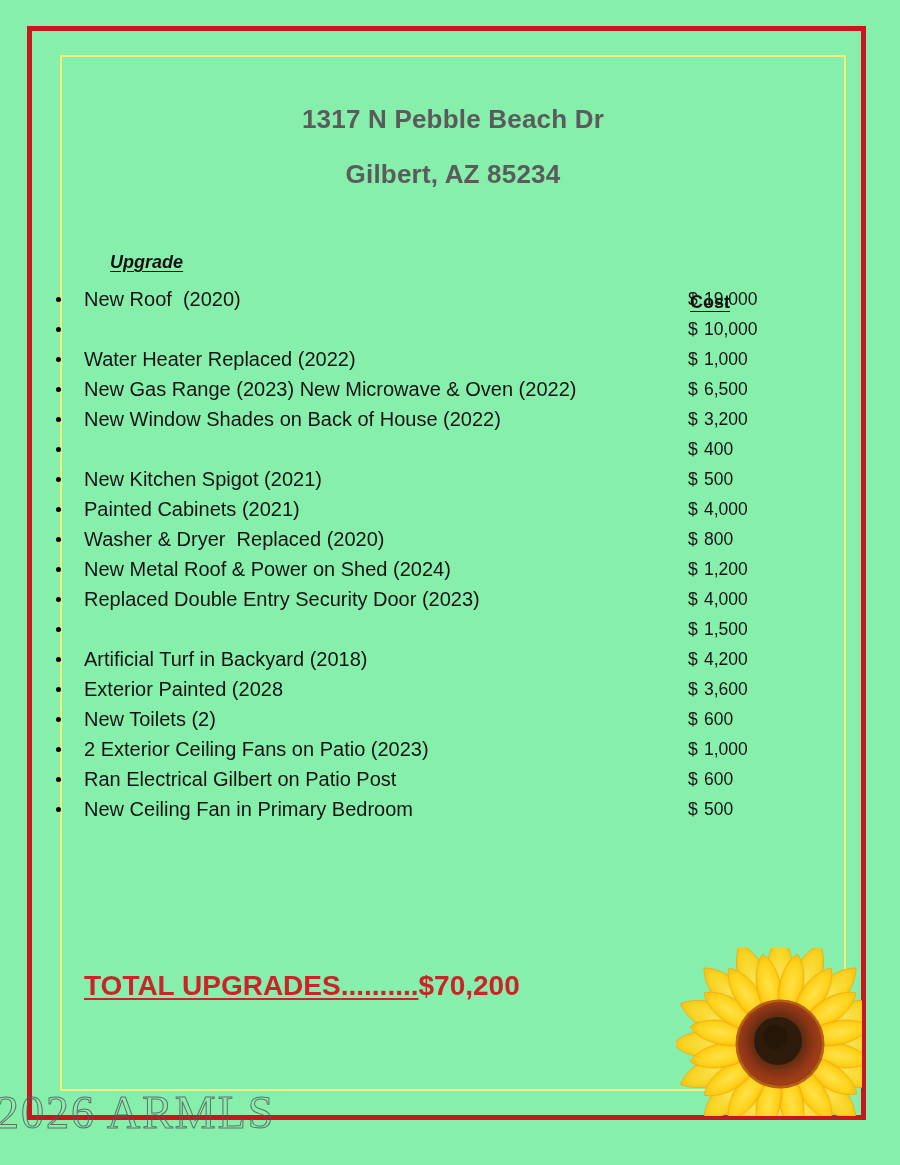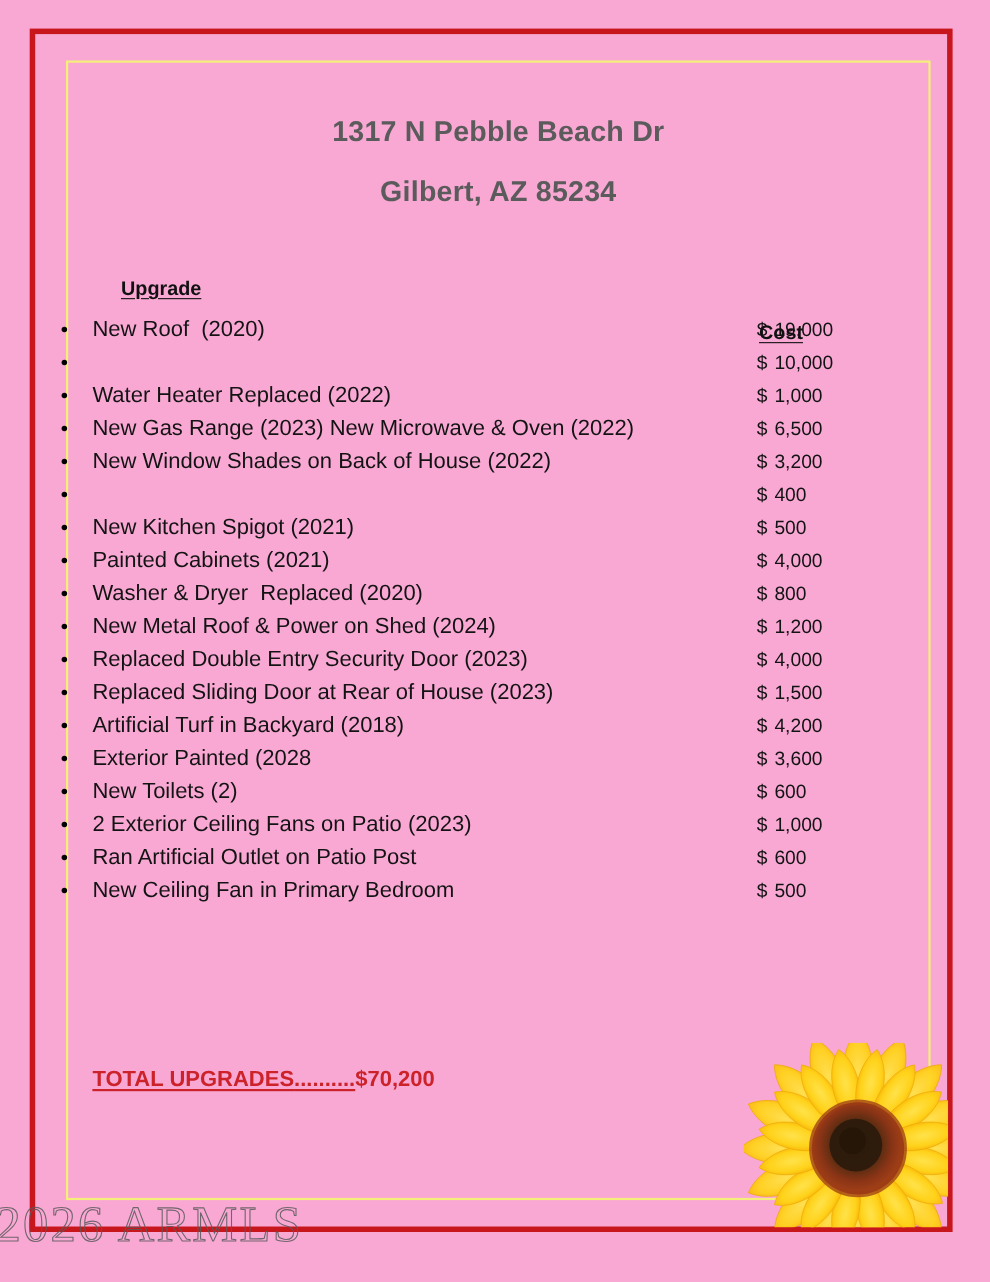--- a/index.html
+++ b/index.html
@@ -4,21 +4,21 @@
 <style>
   html, body {
     margin: 0;
     padding: 0;
     background: #ffffff;
   }
   #page {
     position: relative;
     width: 900px;
     height: 1165px;
-    background: #f9a8d4;
+    background: #86efac;
     overflow: hidden;
     font-family: "Liberation Sans", sans-serif;
   }
 
   
   #red-frame {
     position: absolute;
     left: 27px;
     top: 26px;
     width: 839px;
@@ -67,21 +67,21 @@
     height: 34px;
   }
   .head-upgrade, .head-cost {
     position: absolute;
     font-size: 18px;
     font-weight: bold;
     color: #111111;
     text-decoration: underline;
     text-underline-offset: 3px;
   }
-  .head-upgrade { left: 110px; top: 0; }
+  .head-upgrade { left: 110px; top: 0; font-style: italic; }
   .head-cost    { left: 690px; top: 0; margin-top: 40px; }
 
   .row {
     position: relative;
     height: 30px;
   }
   .bullet {
     position: absolute;
     left: 56px;
     top: 11px;
@@ -116,21 +116,21 @@
     display: inline-block;
     width: 62px;
     text-align: left;
   }
 
   
   #total-line {
     position: absolute;
     left: 84px;
     top: 970px;
-    font-size: 20px;
+    font-size: 28px;
     font-weight: bold;
     color: #cc2229;
     white-space: pre;
   }
   #total-line .u {
     text-decoration: underline;
     text-underline-offset: 3px;
   }
 
   
@@ -226,21 +226,20 @@
           <span class="row-label">New Metal Roof &amp; Power on Shed (2024)</span>
           <span class="row-cost"><span class="cost-sym">$</span><span class="cost-num">1,200</span></span>
         </div>
         <div class="row">
           <span class="bullet"></span>
           <span class="row-label">Replaced Double Entry Security Door (2023)</span>
           <span class="row-cost"><span class="cost-sym">$</span><span class="cost-num">4,000</span></span>
         </div>
         <div class="row">
           <span class="bullet"></span>
-          <span class="row-label">Replaced Sliding Door at Rear of House (2023)</span>
           <span class="row-cost"><span class="cost-sym">$</span><span class="cost-num">1,500</span></span>
         </div>
         <div class="row">
           <span class="bullet"></span>
           <span class="row-label">Artificial Turf in Backyard (2018)</span>
           <span class="row-cost"><span class="cost-sym">$</span><span class="cost-num">4,200</span></span>
         </div>
         <div class="row">
           <span class="bullet"></span>
           <span class="row-label">Exterior Painted (2028</span>
@@ -251,21 +250,21 @@
           <span class="row-label">New Toilets (2)</span>
           <span class="row-cost"><span class="cost-sym">$</span><span class="cost-num">600</span></span>
         </div>
         <div class="row">
           <span class="bullet"></span>
           <span class="row-label">2 Exterior Ceiling Fans on Patio (2023)</span>
           <span class="row-cost"><span class="cost-sym">$</span><span class="cost-num">1,000</span></span>
         </div>
         <div class="row">
           <span class="bullet"></span>
-          <span class="row-label">Ran Artificial Outlet on Patio Post</span>
+          <span class="row-label">Ran Electrical Gilbert on Patio Post</span>
           <span class="row-cost"><span class="cost-sym">$</span><span class="cost-num">600</span></span>
         </div>
         <div class="row">
           <span class="bullet"></span>
           <span class="row-label">New Ceiling Fan in Primary Bedroom</span>
           <span class="row-cost"><span class="cost-sym">$</span><span class="cost-num">500</span></span>
         </div>
       </div>
   </div>
 

